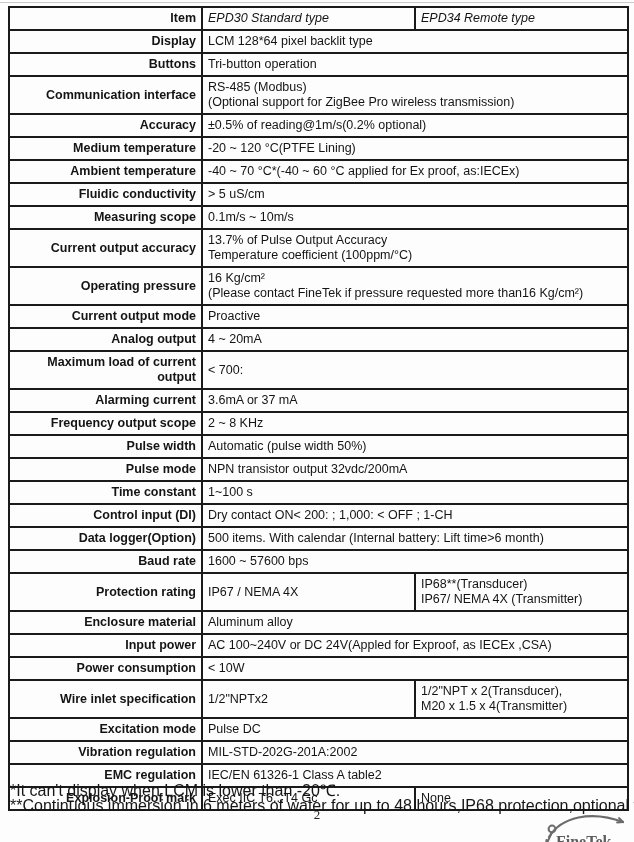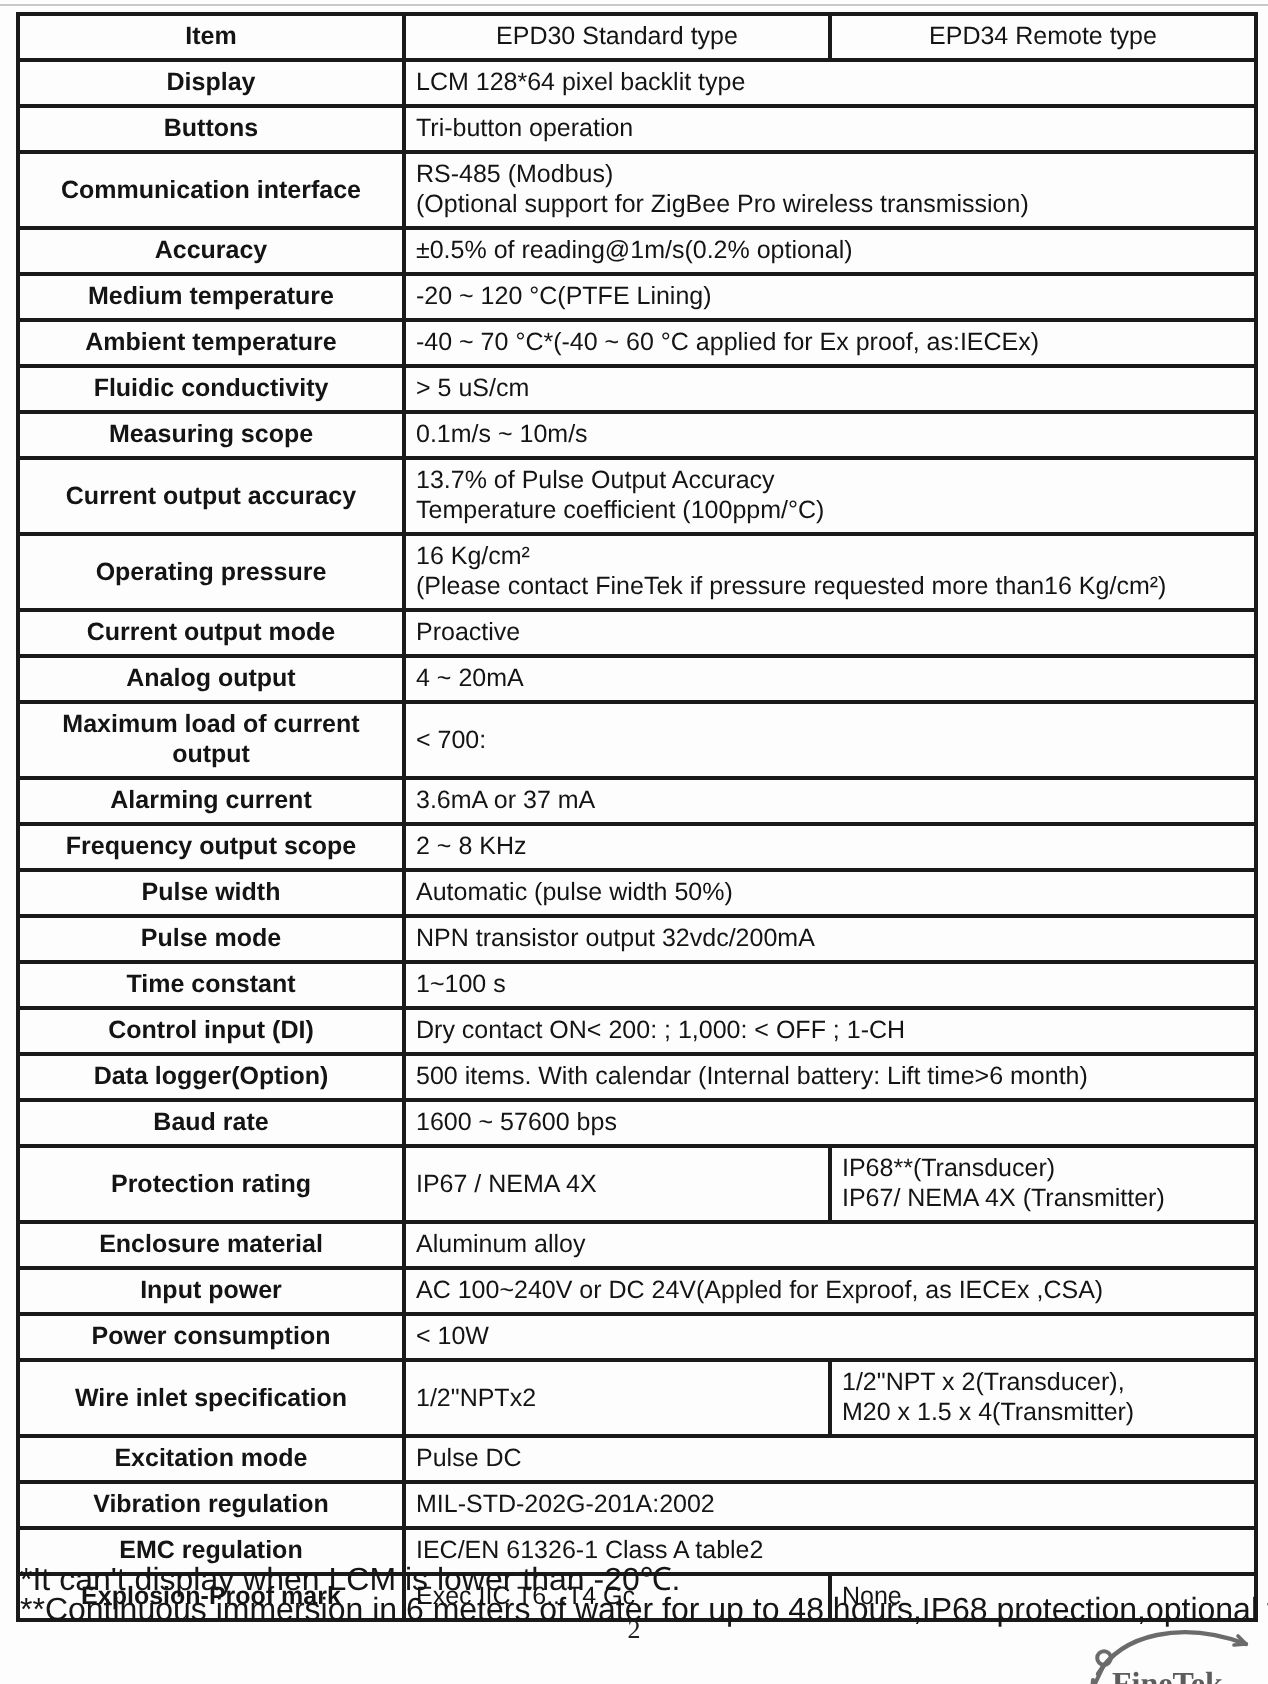--- a/index.html
+++ b/index.html
@@ -33,29 +33,30 @@
   table.spec td {
     border: 2px solid #1a1a1a;
     font-size: 12.5px;
     line-height: 15px;
     padding: 3px 5px;
     vertical-align: middle;
     overflow: hidden;
   }
   td.label {
     font-weight: bold;
-    text-align: center;
+    text-align: right;
   }
   td.value {
     text-align: left;
     white-space: pre-line;
   }
   td.colhead {
-    text-align: center;
+    text-align: left;
     font-weight: normal;
+    font-style: italic;
   }
   .footnotes {
     position: absolute;
     left: 10px;
     top: 784px;
     width: 560px;
     font-size: 16px;
     line-height: 14.5px;
     color: #161616;
   }

